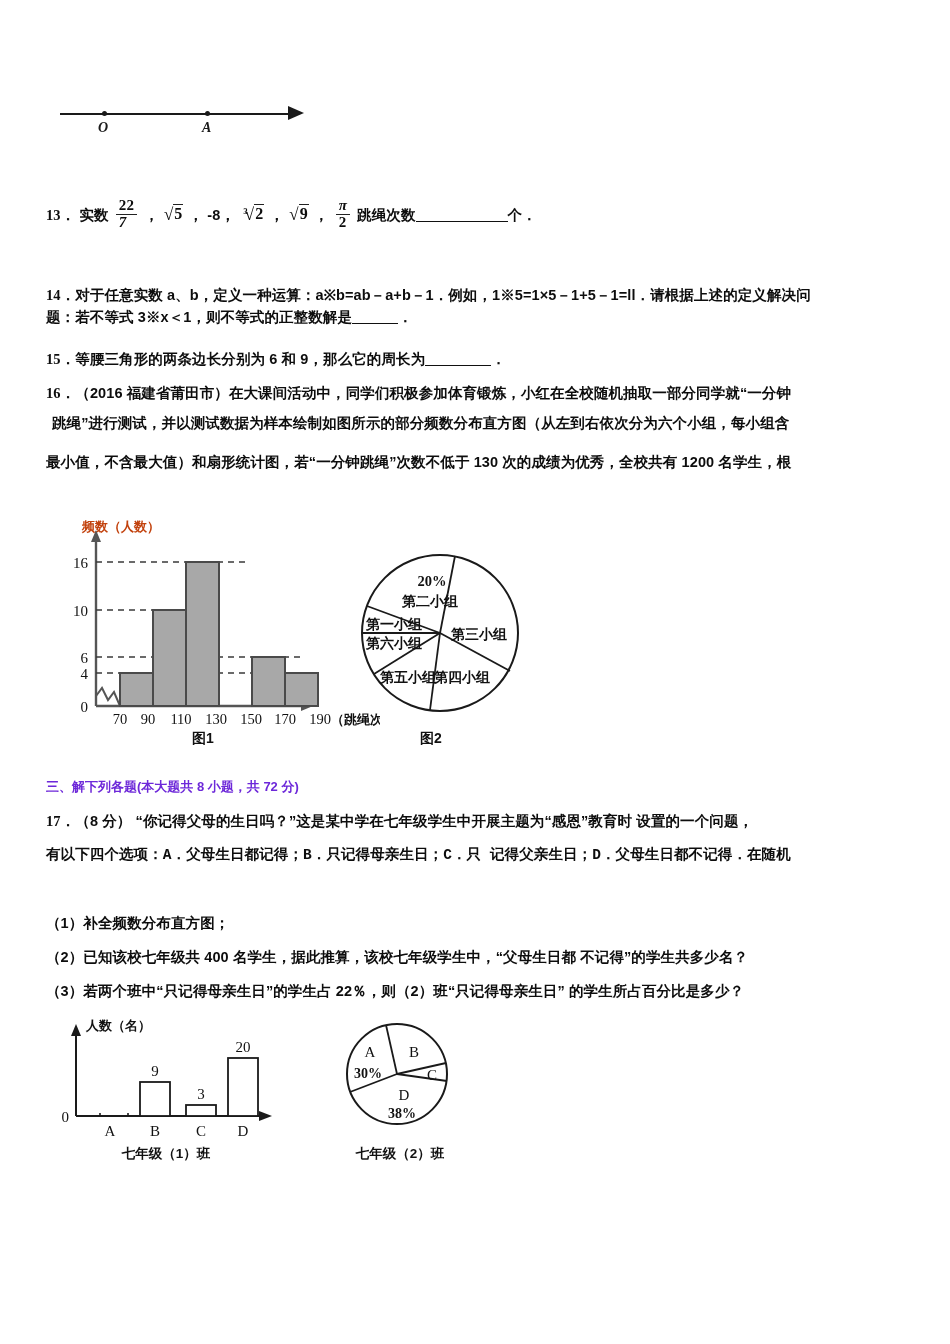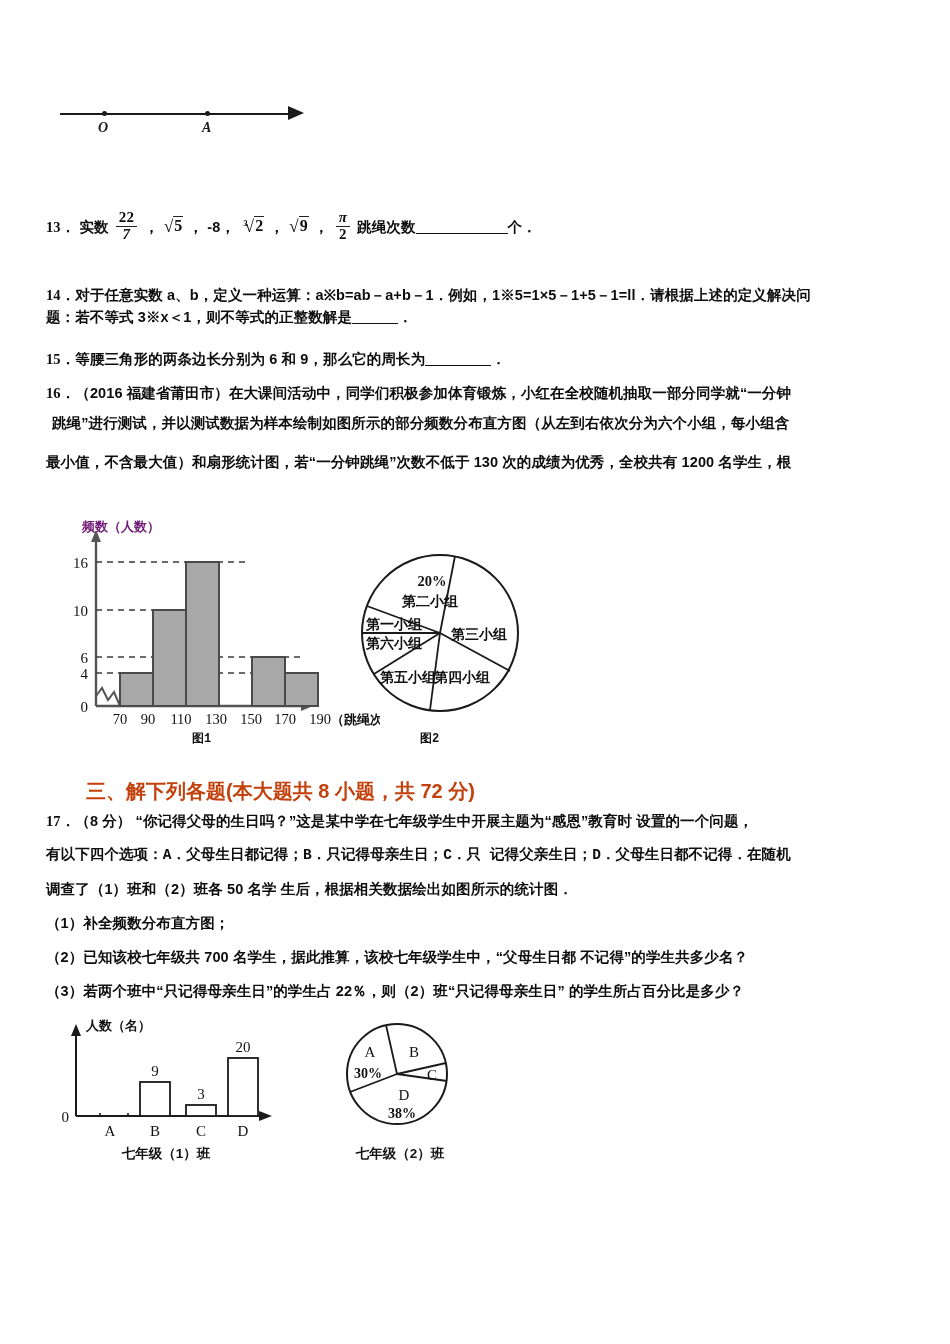--- a/index.html
+++ b/index.html
@@ -75,25 +75,24 @@
   .num { font-family: "Liberation Serif", serif; }
 
   .blank-s { display: inline-block; width: 46px; border-bottom: 1.3px solid #111; height: 14px; vertical-align: -2px; }
   .blank-m { display: inline-block; width: 66px; border-bottom: 1.3px solid #111; height: 14px; vertical-align: -2px; }
   .blank-l { display: inline-block; width: 92px; border-bottom: 1.3px solid #111; height: 14px; vertical-align: -2px; }
 
   
   .frac {
     display: inline-block;
     vertical-align: -7px;
-    text-align: center;
     font-family: "Liberation Serif", serif;
     font-size: 15px;
     line-height: 1.05;
-    margin: 12px 3px;
+    margin: 0 3px;
   }
   .frac .nu { display:block; padding: 0 3px; }
   .frac .de { display:block; border-top: 1.2px solid #222; padding: 0 3px; }
   .ital { font-style: italic; }
 
   
   .rad {
     display: inline-block;
     font-family: "Liberation Serif", serif;
     font-size: 16px;
@@ -122,51 +121,50 @@
     top: 518px;
     width: 310px;
     height: 235px;
   }
   .fig1 .ytitle {
     position: absolute;
     left: 12px; top: 0px;
     font-family: "Liberation Sans", sans-serif;
     font-size: 13px;
     font-weight: bold;
-    color: #701a75;
+    color: #c2410c;
     white-space: nowrap;
   }
   .fig-svg { position: absolute; left: 0; top: 0; }
 
   .figcap {
     position: absolute;
-    font-family: Liberation Mono, monospace;
-    font-size: 12px;
+    font-family: Liberation Sans, sans-serif;
+    font-size: 14px;
     font-weight: bold;
     color: #111;
     text-align: center;
   }
 
   
   .fig2 {
     position: absolute;
     left: 352px;
     top: 545px;
     width: 200px;
     height: 200px;
   }
 
   
   .sec-head {
     position: absolute;
     font-family: "Liberation Sans", sans-serif;
-    font-size: 20px;
+    font-size: 13px;
     font-weight: bold;
-    color: #c2410c;
-    margin-left: 40px;
+    color: #6d28d9;
   }
 
   
   .fig3 {
     position: absolute;
     left: 48px;
     top: 1012px;
     width: 270px;
     height: 150px;
   }
@@ -303,28 +301,25 @@
 
   <div class="sec-head" style="left:46px; top:778px;">三、解下列各题(本大题共 8 小题，共 72 分)</div>
 
   <div class="q bold" style="left:46px; top:806px; width:890px;">
     <span class="num">17．</span><span>（8 分）</span>
     <span>“你记得父母的生日吗？”这是某中学在七年级学生中开展主题为“感恩”教育时 设置的一个问题，</span>
   </div>
   <div class="q bold" style="left:46px; top:840px; width:890px;font-family:Liberation Mono, monospace;">
     <span>有以下四个选项：A．父母生日都记得；B．只记得母亲生日；C．只 记得父亲生日；D．父母生日都不记得．在随机</span>
   </div>
-  <div class="q bold" style="left:46px; top:874px; width:890px;">
-    <span>调查了（1）班和（2）班各 50 名学 生后，根据相关数据绘出如图所示的统计图．</span>
-  </div>
   <div class="q bold" style="left:46px; top:908px; width:890px;">
     <span>（1）补全频数分布直方图；</span>
   </div>
   <div class="q bold" style="left:46px; top:942px; width:890px;">
-    <span>（2）已知该校七年级共 700 名学生，据此推算，该校七年级学生中，“父母生日都 不记得”的学生共多少名？</span>
+    <span>（2）已知该校七年级共 400 名学生，据此推算，该校七年级学生中，“父母生日都 不记得”的学生共多少名？</span>
   </div>
   <div class="q bold" style="left:46px; top:976px; width:890px;">
     <span>（3）若两个班中“只记得母亲生日”的学生占 22％，则（2）班“只记得母亲生日” 的学生所占百分比是多少？</span>
   </div>
 
   <div class="fig3">
     <svg width="270" height="150" viewBox="0 0 270 150">
 
       <line x1="28" y1="22" x2="28" y2="104" stroke="#1a1a1a" stroke-width="2"></line>
       <polygon points="28,12 23,24 33,24" fill="#1a1a1a"></polygon>

